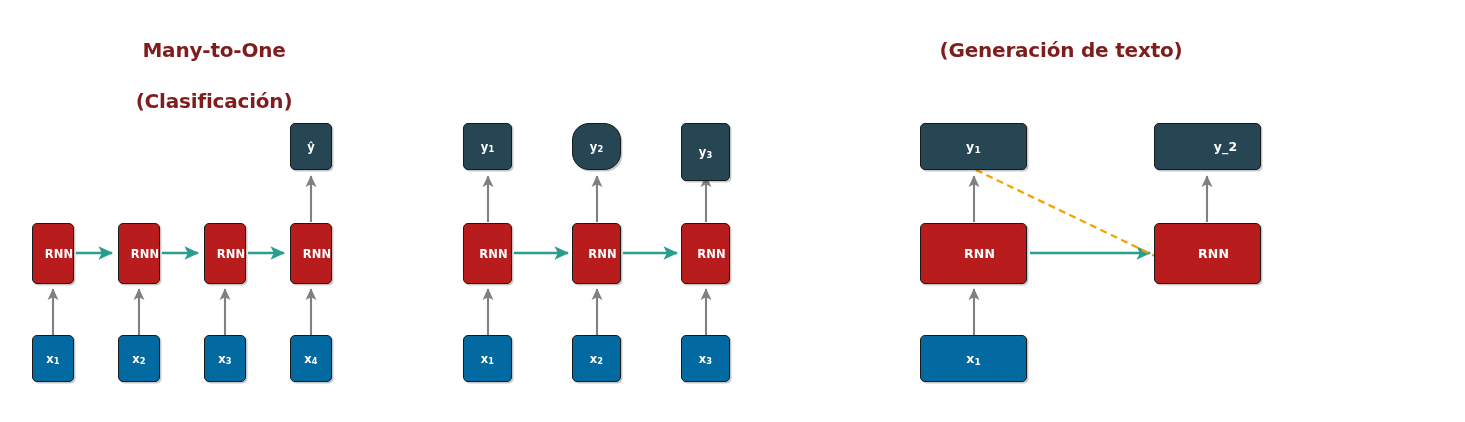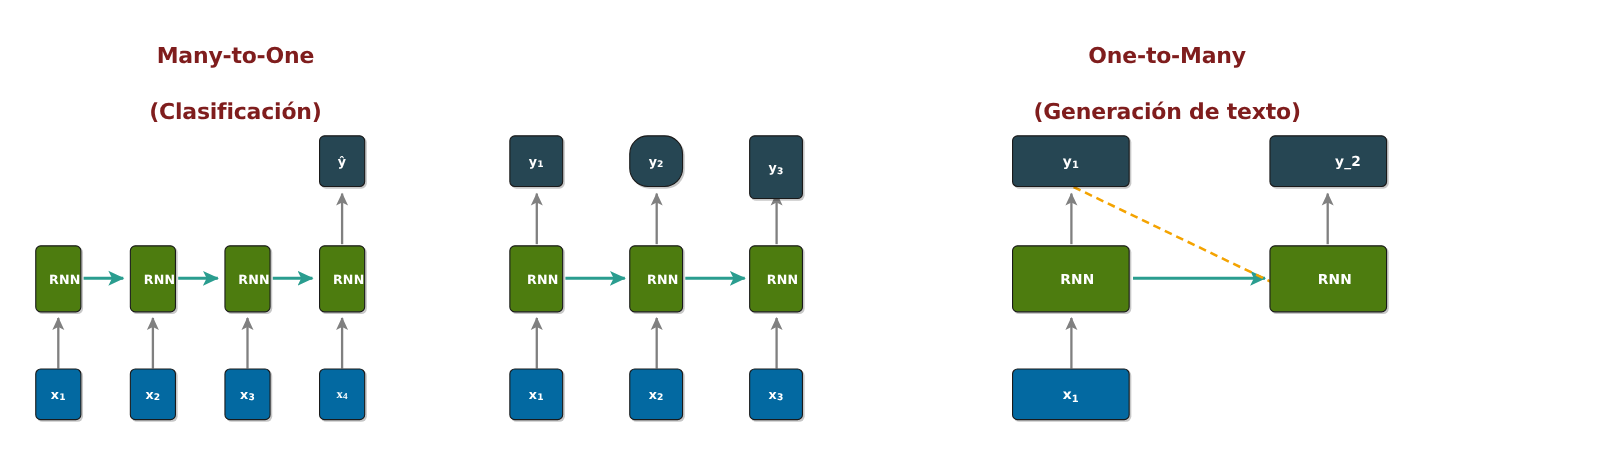--- a/index.html
+++ b/index.html
@@ -43,21 +43,21 @@
     justify-content: center;
     border-radius: 5px;
     border: 1.3px solid #1a1a1a;
     color: #ffffff;
     font-weight: bold;
     font-size: 11.5px;
     letter-spacing: 0.2px;
     box-shadow: 1.5px 1.5px 0 rgba(0,0,0,0.22);
     user-select: none;
   }
-  .node.rnn   { background: #4d7c0f; padding-left: 12px; }
+  .node.rnn   { background: #b91c1c; padding-left: 12px; }
   .node.input { background: #0369a1; }
   .node.output{ background: #264653; }
 
   .node .lbl { display: inline-block; }
   .node .lbl sub {
     font-size: 0.72em;
     vertical-align: baseline;
     position: relative;
     top: 0.22em;
     font-weight: bold;
@@ -80,21 +80,20 @@
 
   <div class="panel-title" style="left:60px; top:8px; width:308px;">
     <div>Many-to-One</div>
     <div>(Clasificación)</div>
   </div>
 
   <div class="panel-title" style="left:485px; top:8px; width:308px;">
   </div>
 
   <div class="panel-title" style="left:907px; top:8px; width:308px;">
-    <div>One-to-Many</div>
     <div>(Generación de texto)</div>
   </div>
 
   <svg id="edges" viewBox="0 0 1465 422" xmlns="http://www.w3.org/2000/svg">
     <defs>
       <marker id="ah-gray" markerWidth="7" markerHeight="7" refX="5.2" refY="3" orient="auto" markerUnits="strokeWidth">
         <path d="M0,0.4 L5.6,3 L0,5.6 L1.3,3 Z" fill="#808080"></path>
       </marker>
       <marker id="ah-teal" markerWidth="7" markerHeight="7" refX="5.2" refY="3" orient="auto" markerUnits="strokeWidth">
         <path d="M0,0.4 L5.6,3 L0,5.6 L1.3,3 Z" fill="#2a9d8f"></path>
@@ -170,21 +169,21 @@
 
   <div class="node input" style="left:32px; top:335px; width:42px; height:47px;">
     <span class="lbl"><span>x</span><sub>1</sub></span>
   </div>
   <div class="node input" style="left:118px; top:335px; width:42px; height:47px;">
     <span class="lbl"><span>x</span><sub>2</sub></span>
   </div>
   <div class="node input" style="left:204px; top:335px; width:42px; height:47px;">
     <span class="lbl"><span>x</span><sub>3</sub></span>
   </div>
-  <div class="node input" style="left:290px; top:335px; width:42px; height:47px;font-family:Liberation Serif, serif;">
+  <div class="node input" style="left:290px; top:335px; width:42px; height:47px;">
     <span class="lbl"><span>x</span><sub>4</sub></span>
   </div>
 
   <div class="node output" style="left:463px; top:123px; width:49px; height:47px;">
     <span class="lbl"><span>y</span><sub>1</sub></span>
   </div>
   <div class="node output" style="left:572px; top:123px; width:49px; height:47px;border-radius:17px;">
     <span class="lbl"><span>y</span><sub>2</sub></span>
   </div>
   <div class="node output" style="left:681px; top:123px; width:49px; height:58px;">

